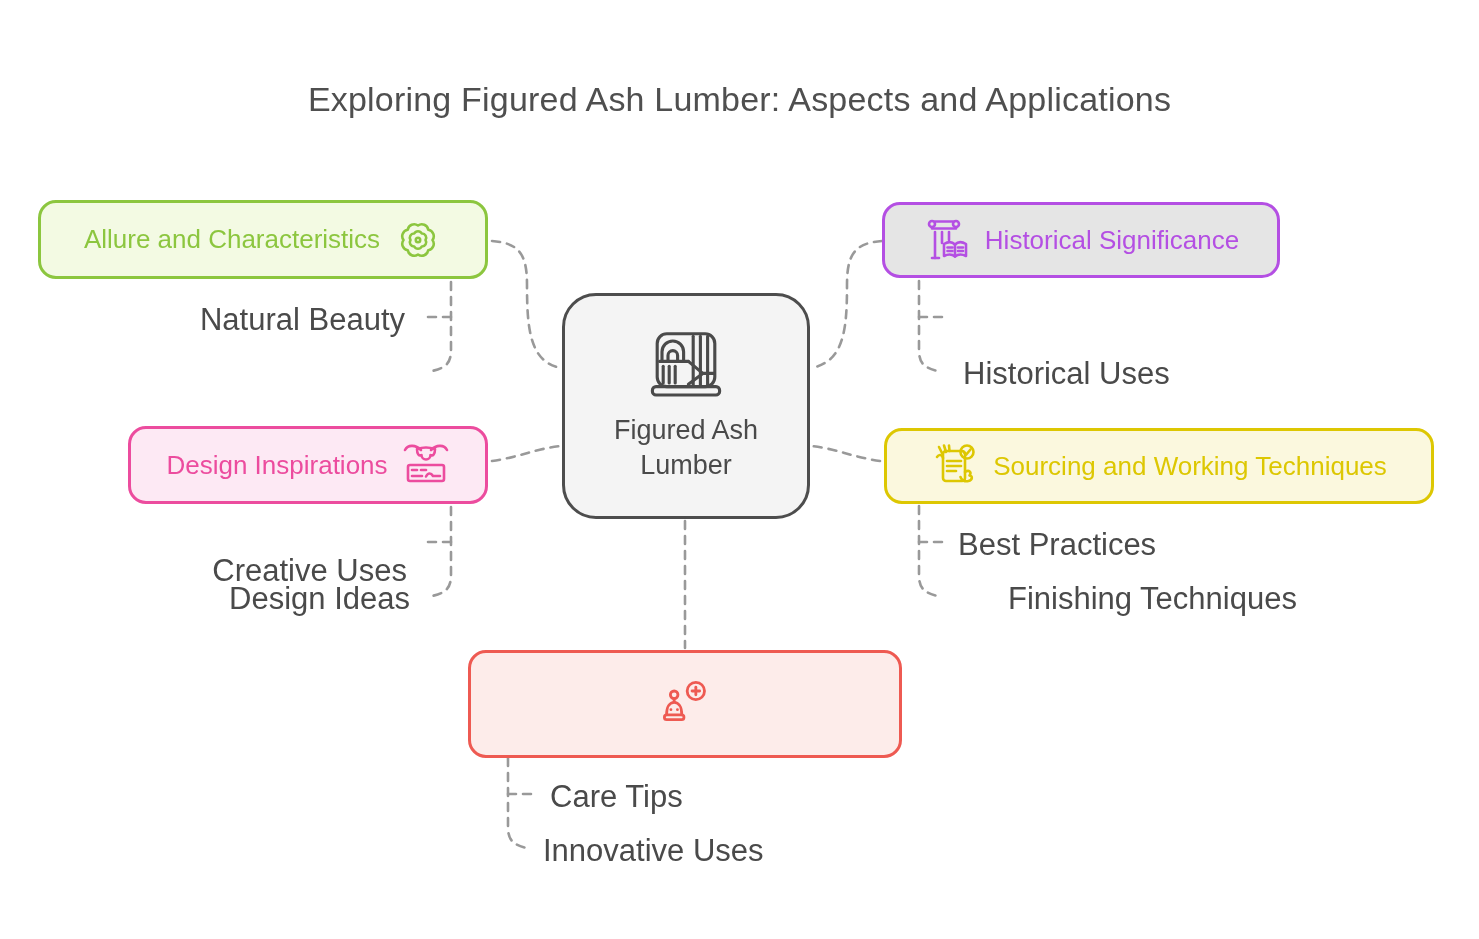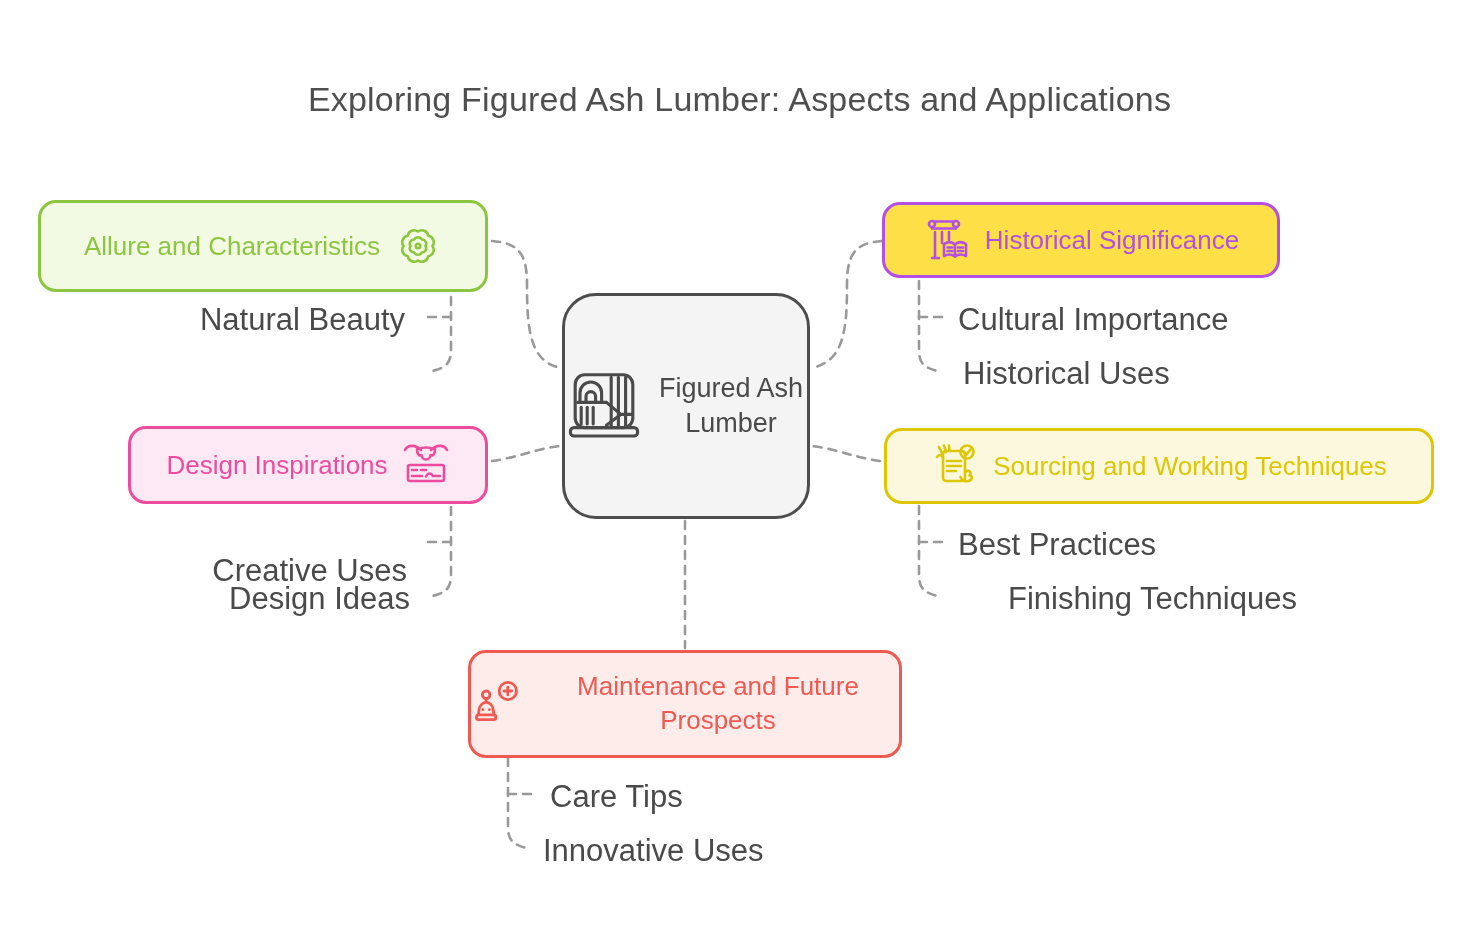--- a/index.html
+++ b/index.html
@@ -15,21 +15,21 @@
     position:absolute;box-sizing:border-box;border-style:solid;
     display:flex;align-items:center;justify-content:center;
   }
   .branch-box{
     border-width:3px;border-radius:18px;gap:14px;
     font-size:26px;font-weight:400;
   }
   .branch-box .label{white-space:nowrap;}
   .branch-box.wrap .label{white-space:normal;text-align:center;line-height:1.3;}
   .center-node{
-    border-width:3px;border-radius:34px;flex-direction:row;gap:12px;
+    border-width:3px;border-radius:34px;flex-direction:column;gap:12px;
     font-size:27px;text-align:center;line-height:1.3;
   }
   .center-node .label{width:180px;}
   .child{
     position:absolute;font-size:31px;font-weight:400;white-space:nowrap;line-height:1.15;
   }
   .child.right-align{text-align:right;}
   svg.connectors{position:absolute;left:0;top:0;width:1479px;height:939px;}
   svg.connectors path{fill:none;stroke:currentColor;stroke-width:2.6;stroke-dasharray:8 7;stroke-linecap:round;}
   .icon-svg{display:block;flex:0 0 auto;}
@@ -75,30 +75,30 @@
       <path d="M10,27 H34"></path>
       <path d="M13,31 V45"></path>
         <path d="M18,31 V45"></path>
         <path d="M23,31 V45"></path>
       <path d="M34,27 L46,37 L34,46"></path>
       <path d="M46,37 H55"></path>
     </svg>
     <div class="label">Figured Ash Lumber</div>
   </div>
 
-  <div class="node branch-box" style="left: 38px; top: 200px; width: 450px; height: 92px; border-color: rgb(140, 198, 63); background: rgb(243, 250, 227); color: rgb(140, 198, 63);">
+  <div class="node branch-box" style="left: 38px; top: 200px; width: 450px; height: 79px; border-color: rgb(140, 198, 63); background: rgb(243, 250, 227); color: rgb(140, 198, 63);">
     <span class="label">Allure and Characteristics</span>
     <svg class="icon-svg" width="48" height="48" viewBox="0 0 48 48">
       <path d="M38.5,24 A6.5,6.5 0 0 1 34.25,34.25 A6.5,6.5 0 0 1 24,38.5 A6.5,6.5 0 0 1 13.75,34.25 A6.5,6.5 0 0 1 9.5,24 A6.5,6.5 0 0 1 13.75,13.75 A6.5,6.5 0 0 1 24,9.5 A6.5,6.5 0 0 1 34.25,13.75 A6.5,6.5 0 0 1 38.5,24 Z"></path>
       <path d="M31.5,24 A4.2,4.2 0 0 1 27.75,30.5 A4.2,4.2 0 0 1 20.25,30.5 A4.2,4.2 0 0 1 16.5,24 A4.2,4.2 0 0 1 20.25,17.5 A4.2,4.2 0 0 1 27.75,17.5 A4.2,4.2 0 0 1 31.5,24 Z"></path>
       <circle cx="24" cy="24" r="2.2"></circle>
     </svg>
   </div>
 
-  <div class="node branch-box" style="left: 882px; top: 202px; width: 398px; height: 76px; border-color: rgb(180, 79, 227); background: #fde047; color: rgb(180, 79, 227);">
+  <div class="node branch-box" style="left: 882px; top: 202px; width: 398px; height: 76px; border-color: rgb(180, 79, 227); background: #e5e5e5; color: rgb(180, 79, 227);">
     <svg class="icon-svg" width="48" height="48" viewBox="0 0 48 48">
       <circle cx="9" cy="8" r="3"></circle>
         <circle cx="33" cy="8" r="3"></circle>
       <path d="M12,5.5 H30"></path>
       <path d="M9,12.5 H33"></path>
       <path d="M12,16 V42"></path>
         <path d="M19,16 V27"></path>
         <path d="M26,16 V24"></path>
       <path d="M9,42 H16"></path>
       <path d="M21,28 C25,25.5 29,25.5 32,28.5 C35,25.5 39,25.5 43,28 V40 C39,38 35,38 32,40.5 C29,38 25,38 21,40 Z"></path>
@@ -147,26 +147,24 @@
       <circle cx="14" cy="15.5" r="3.5"></circle>
       <path d="M14,19 V22"></path>
       <path d="M7,34 C7,26.5 10,22.5 14,22.5 C18,22.5 21,26.5 21,34"></path>
       <rect x="5" y="34" width="18" height="4.5" rx="2"></rect>
       <path d="M11,29.2 L11.01,29.2"></path>
         <path d="M17,29.2 L17.01,29.2"></path>
       <circle cx="34" cy="12" r="8"></circle>
       <path d="M34,8.5 V15.5"></path>
         <path d="M30.5,12 H37.5"></path>
     </svg>
-    <span class="label">Maintenance and Future Prospects</span>
   </div>
 
   <div class="child right-align" style="right:1074px;top:302px;">Natural Beauty</div>
 
-  <div class="child" style="left:958px;top:302px;">Cultural Importance</div>
   <div class="child" style="left:963px;top:356px;">Historical Uses</div>
 
   <div class="child right-align" style="right:1072px;top:553px;">Creative Uses</div>
   <div class="child right-align" style="right:1069px;top:581px;">Design Ideas</div>
 
   <div class="child" style="left:958px;top:527px;text-align:center;">Best Practices</div>
   <div class="child" style="left:1008px;top:581px;">Finishing Techniques</div>
 
   <div class="child" style="left:550px;top:779px;text-align:right;">Care Tips</div>
   <div class="child" style="left:543px;top:833px;">Innovative Uses</div>

